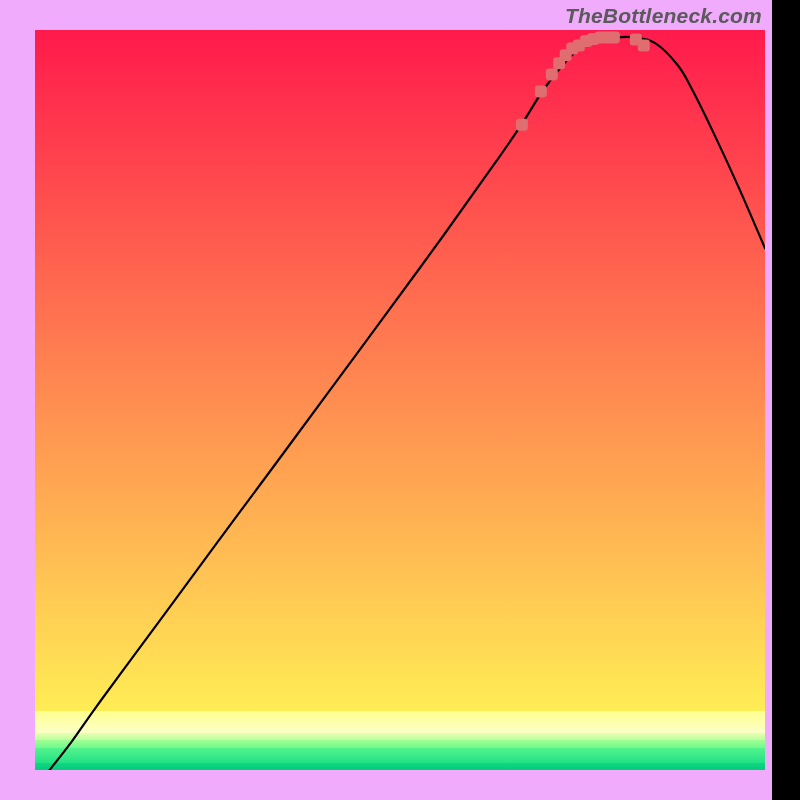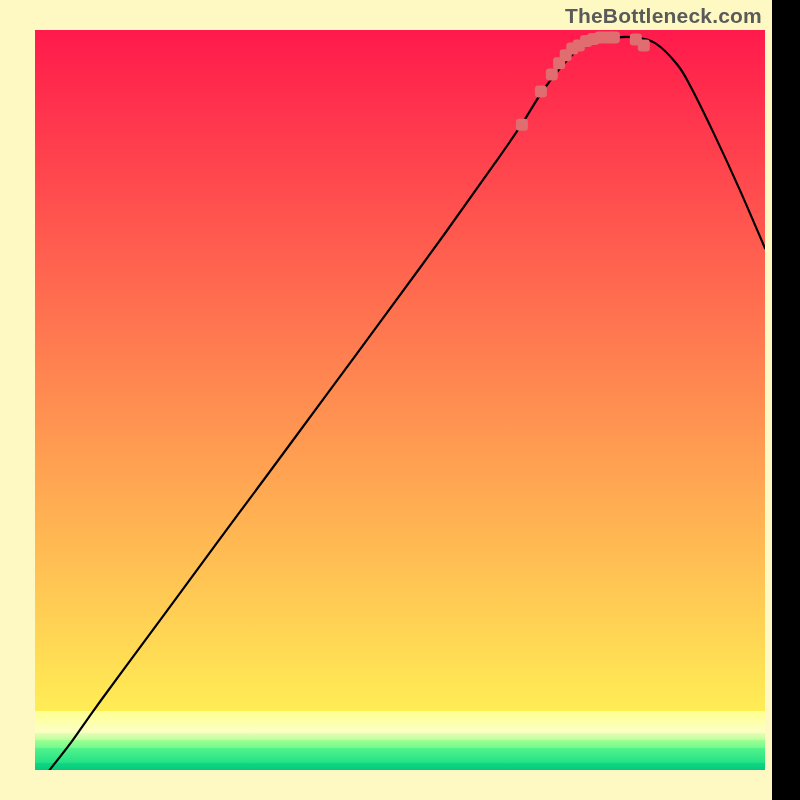--- a/index.html
+++ b/index.html
@@ -8,21 +8,22 @@
     width: 800px;
     height: 800px;
     background: #000;
     overflow: hidden;
     font-family: Arial, Helvetica, sans-serif;
   }
   .frame {
     position: relative;
     width: 772px;
     height: 800px;
-    background: #fef9c3;
+    background: #f0abfc;
+    font-style: italic;
   }
   .watermark {
     position: absolute;
     top: 4px;
     right: 10px;
     color: #5a5a5a;
     font-size: 21px;
     font-weight: bold;
     letter-spacing: 0.2px;
     user-select: none;

